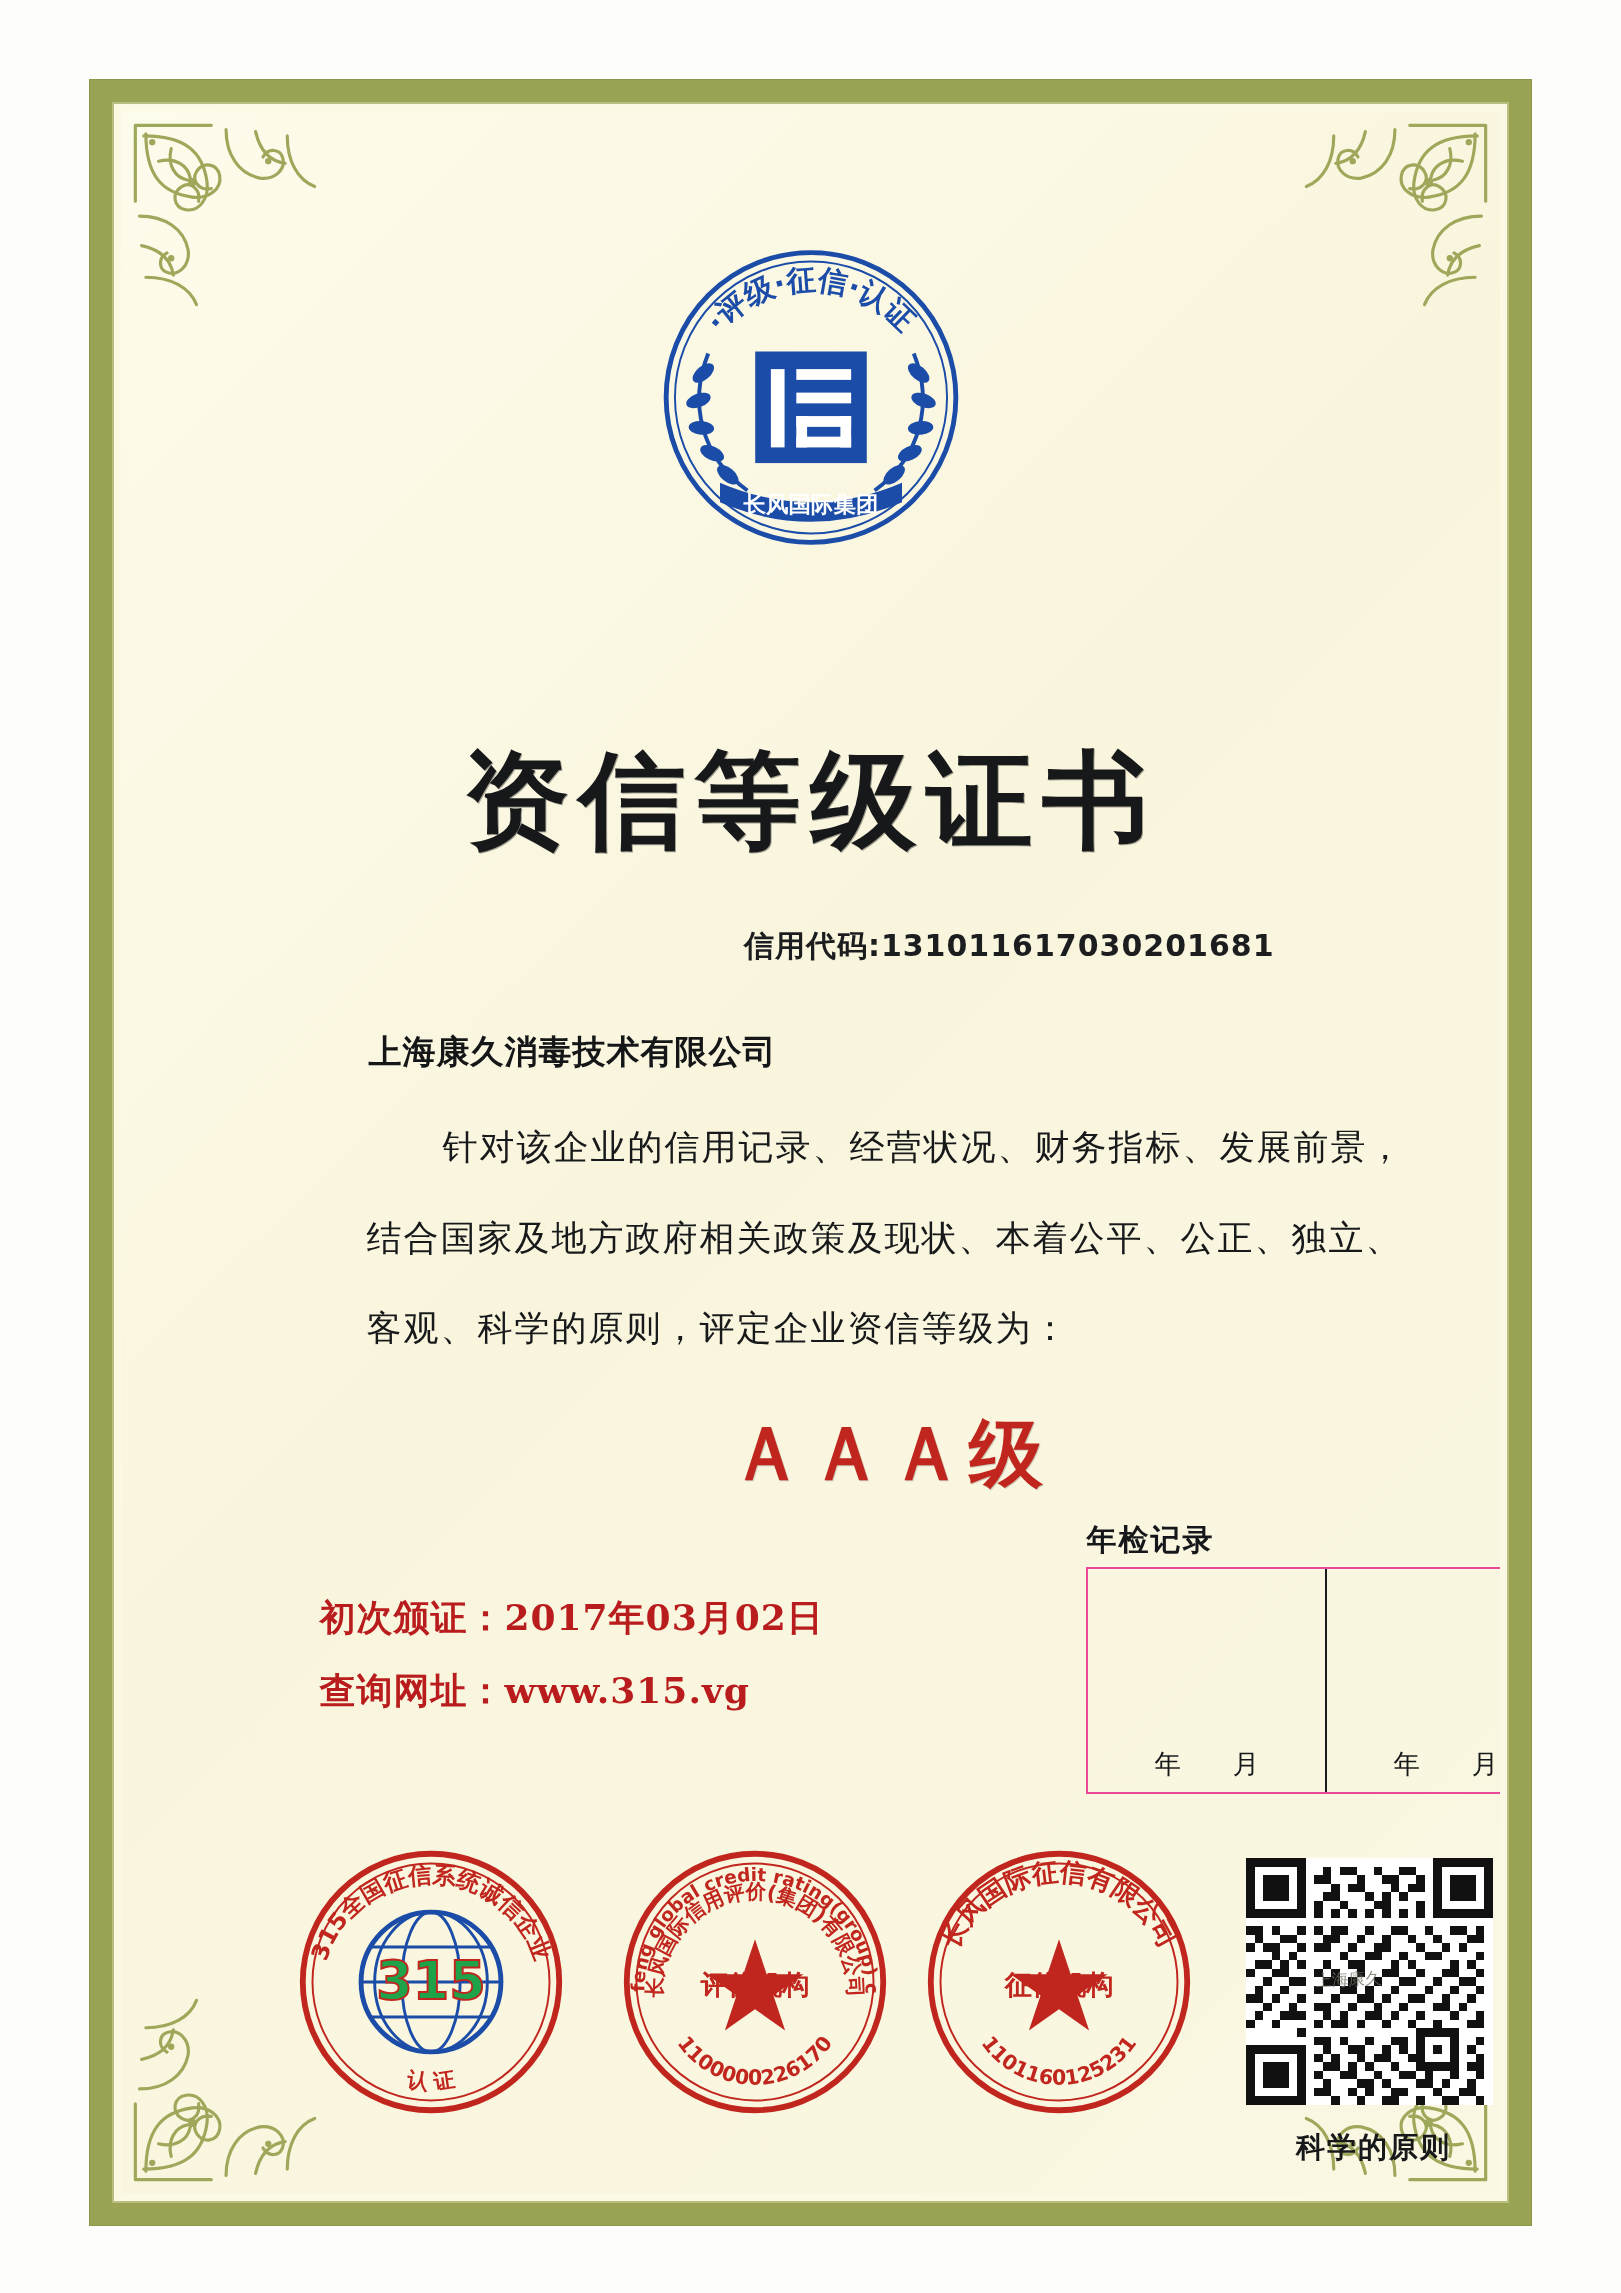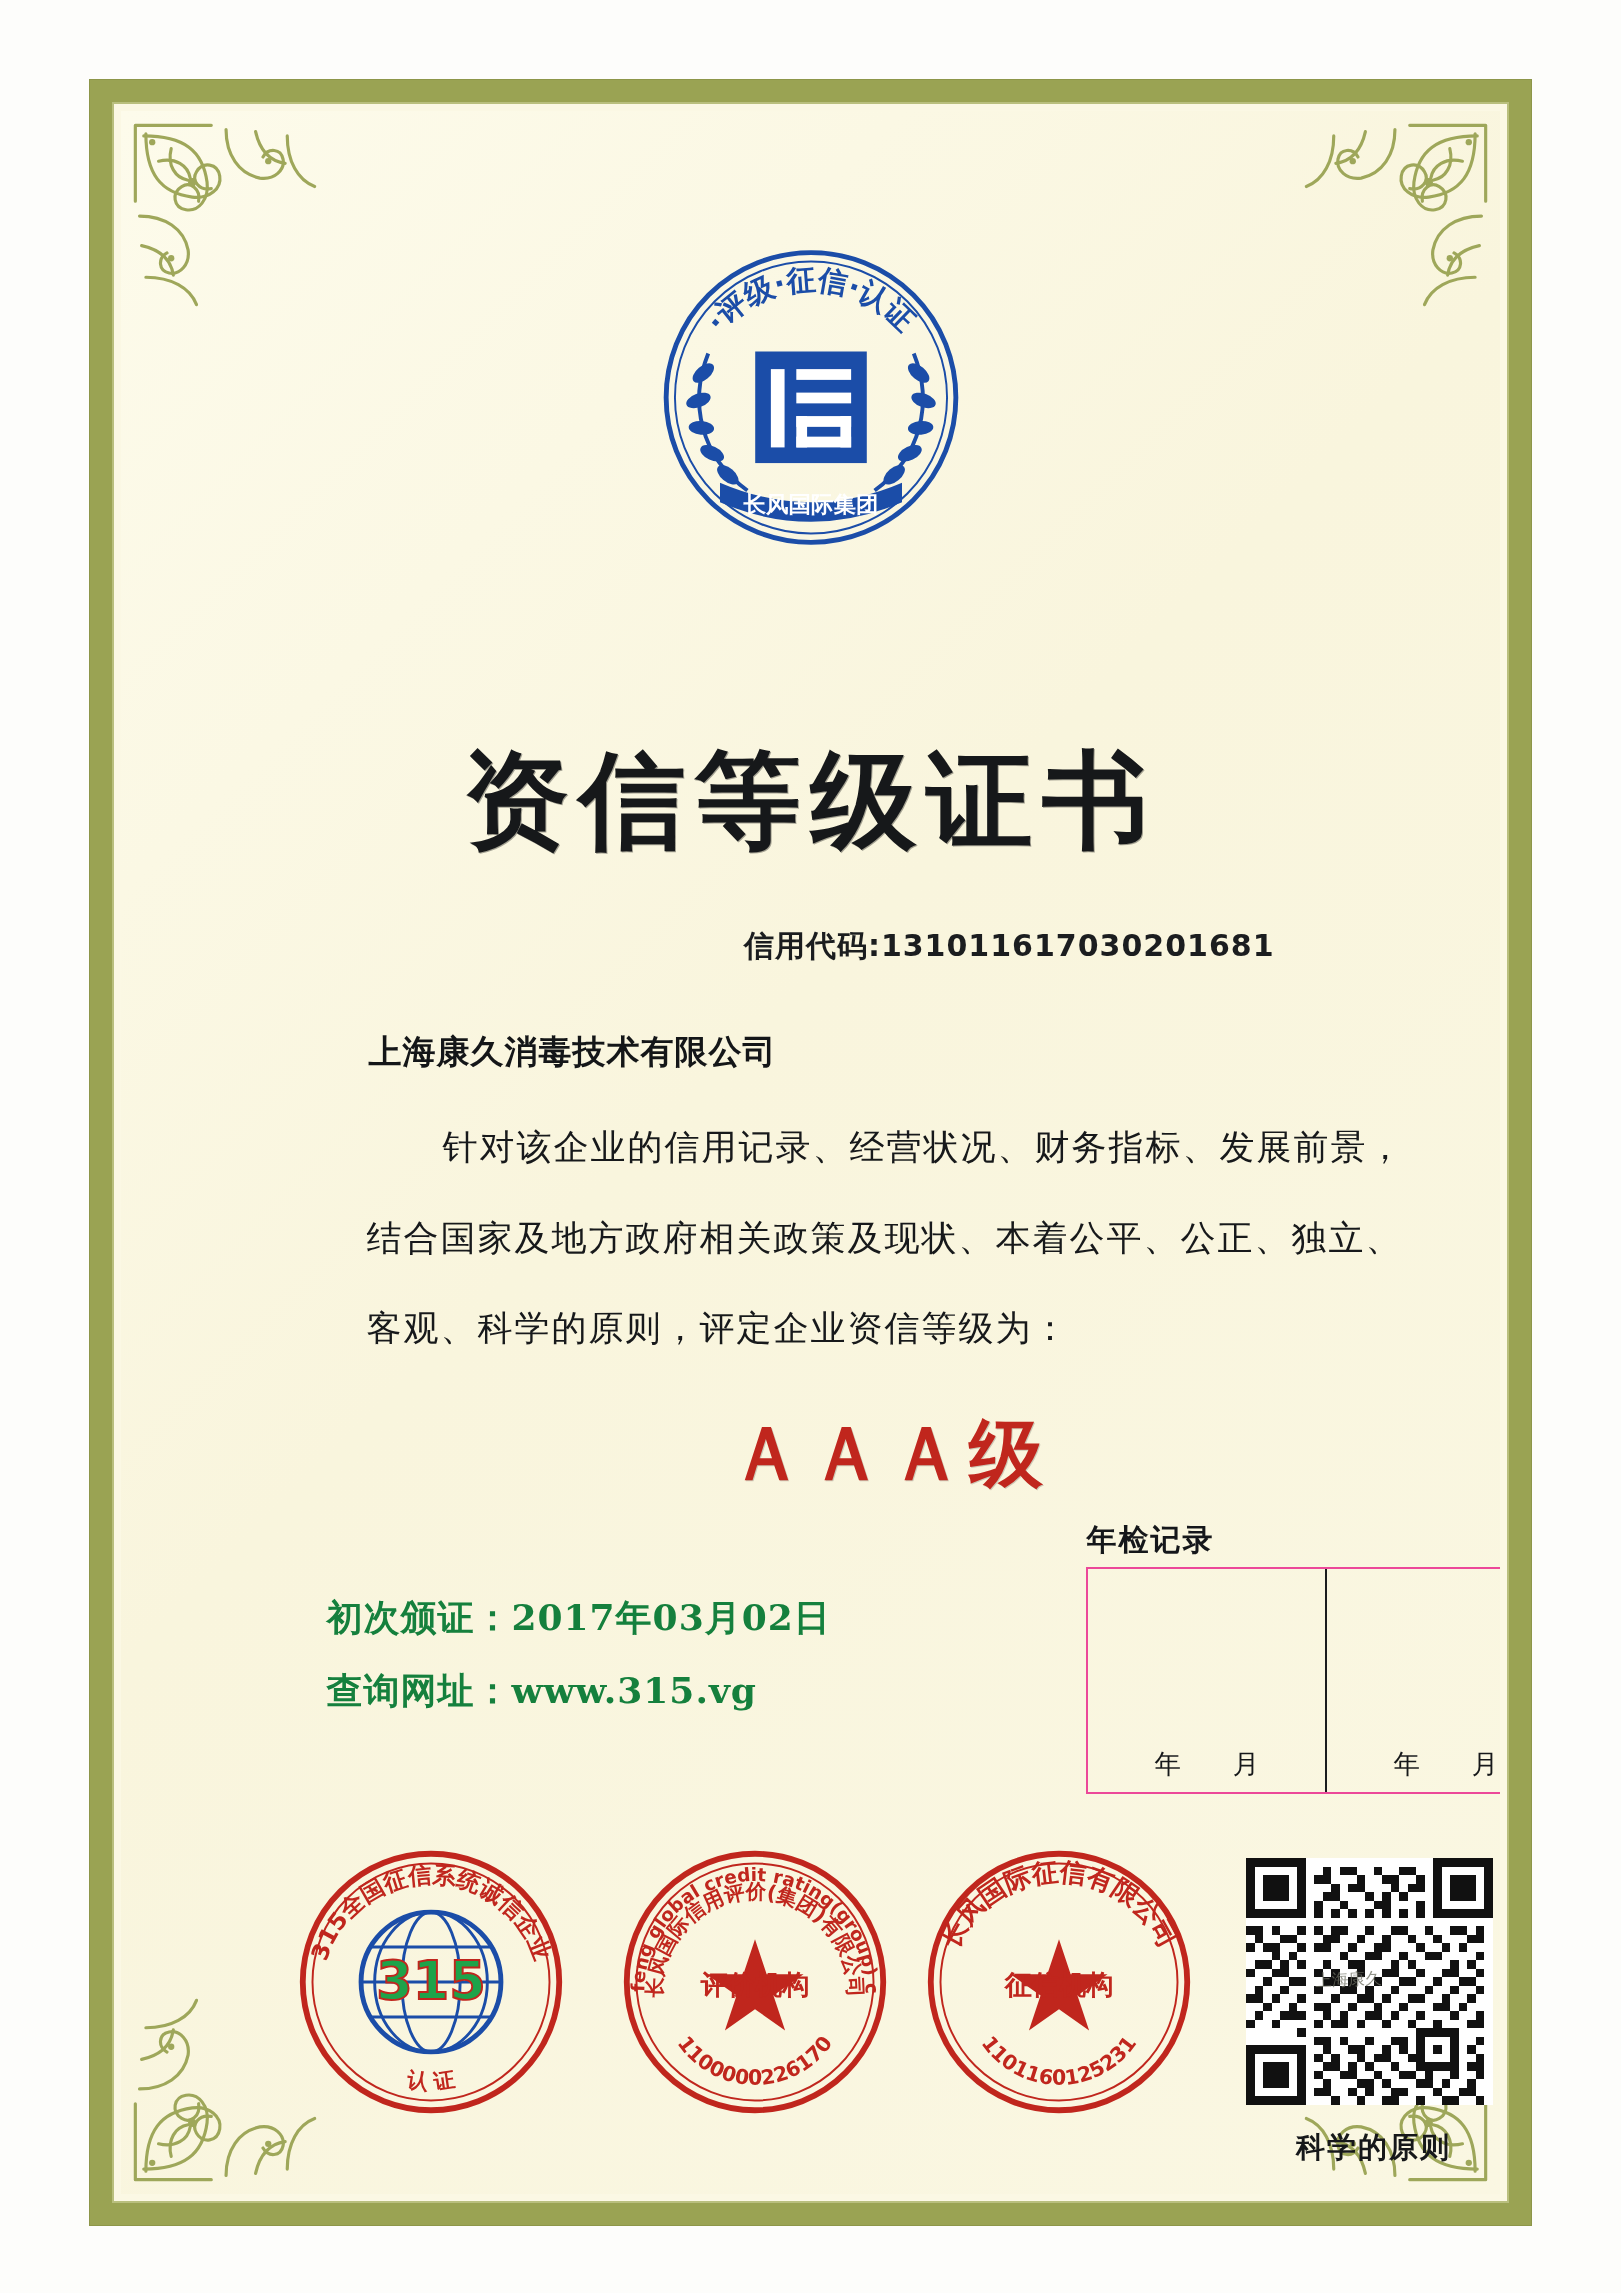--- a/index.html
+++ b/index.html
@@ -143,24 +143,23 @@
   }
 
   
   .issue {
     position: absolute;
     left: 198px;
     top: 1470px;
     font-family: "DejaVu Serif", "Liberation Serif", serif;
     font-weight: bold;
     font-size: 36px;
-    color: #15803d;
+    color: #b91c1c;
     line-height: 73px;
     letter-spacing: 1px;
-    margin-left: 7px;
   }
 
   
   .annual {
     position: absolute;
     left: 965px;
     top: 1409px;
     width: 480px;
   }
   .annual-title {

